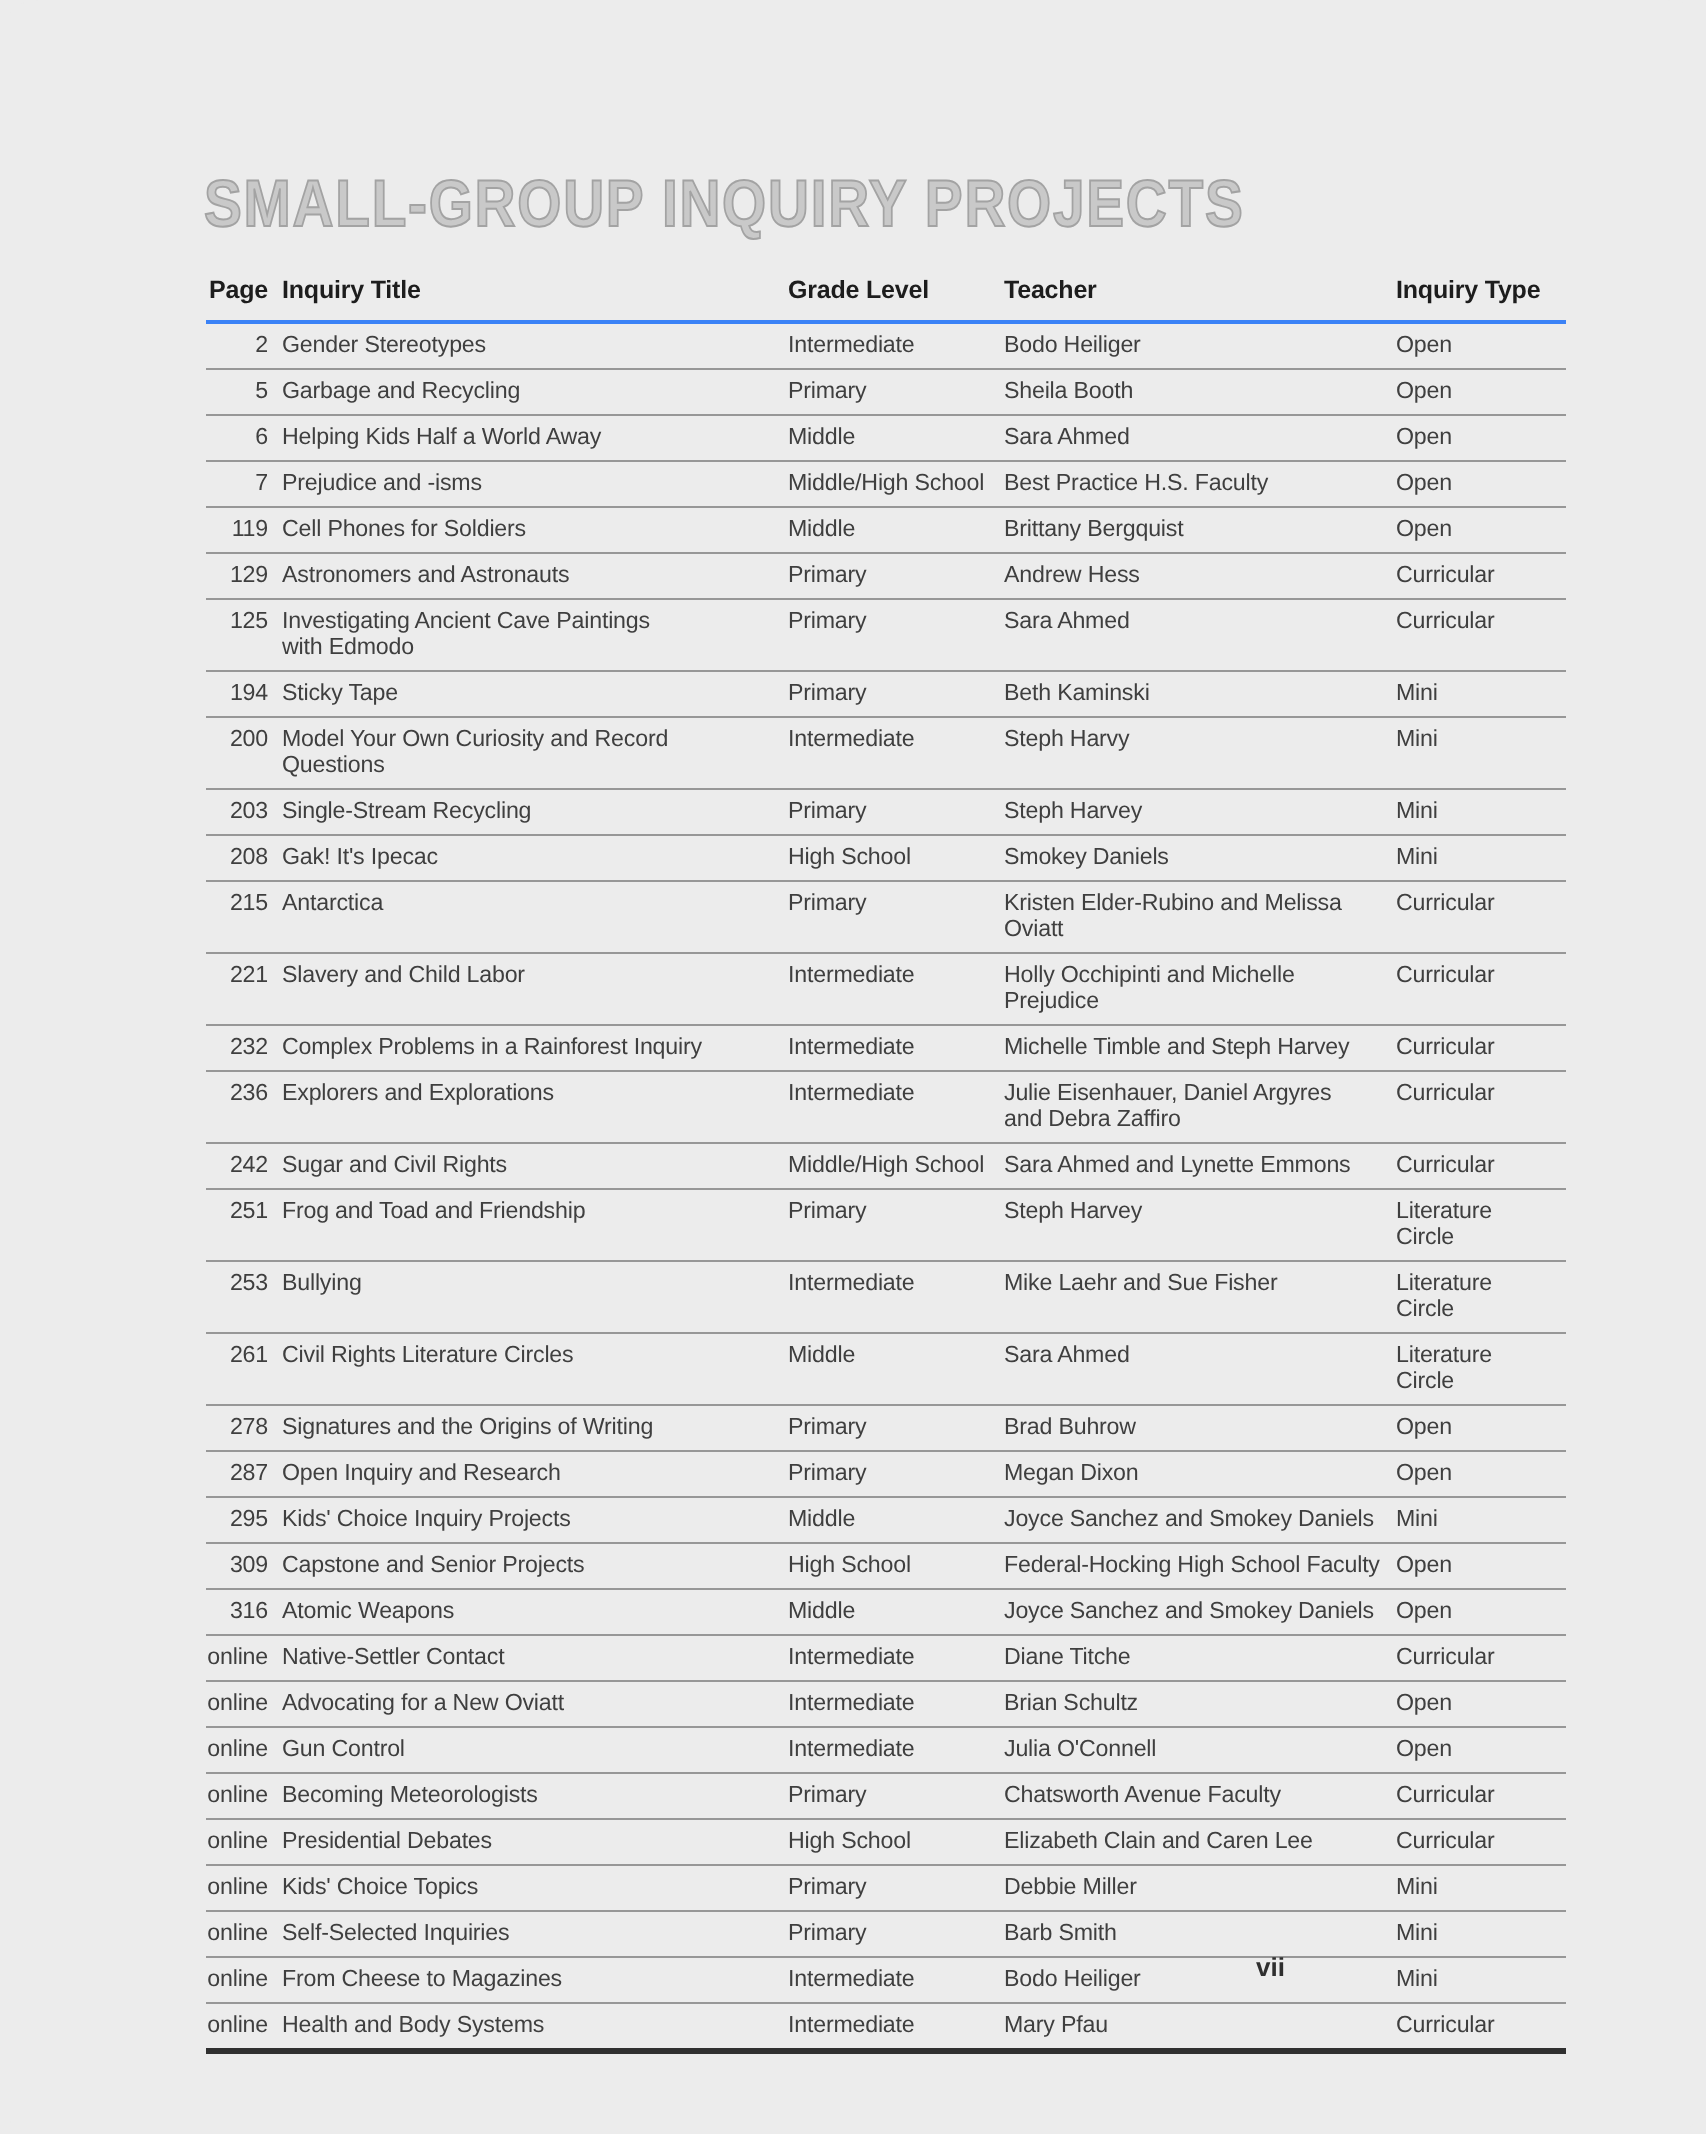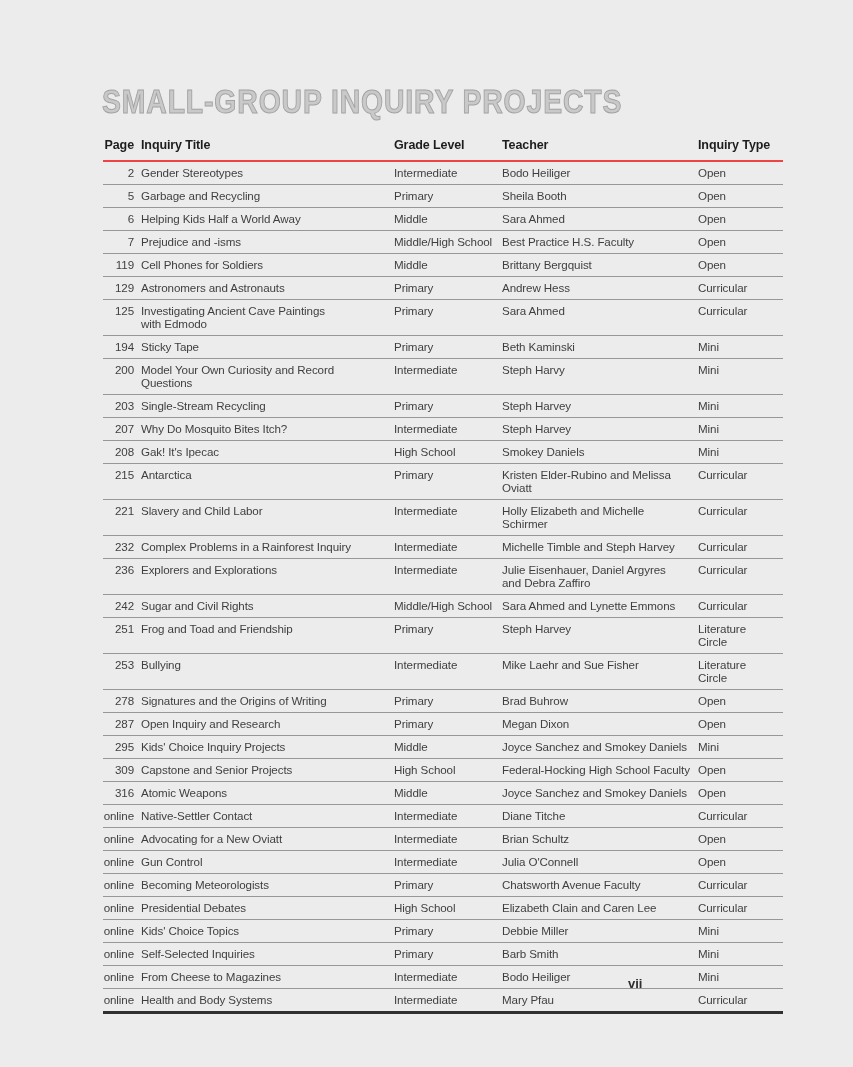--- a/index.html
+++ b/index.html
@@ -36,21 +36,21 @@
     width: 680px;
     border-collapse: collapse;
     table-layout: fixed;
   }
   .inquiry-table th {
     text-align: left;
     font-size: 12.5px;
     font-weight: bold;
     color: #1d1d1d;
     padding: 7px 0 8px 0;
-    border-bottom: 2px solid #ef4444;
+    border-bottom: 2px solid #3b82f6;
     letter-spacing: -0.1px;
     margin-left: 28px;
   }
   .inquiry-table th.col-page { text-align: right; padding-right: 7px; }
   .inquiry-table td {
     font-size: 11.6px;
     line-height: 13px;
     color: #3f3f3f;
     padding: 4px 8px 5px 0;
     border-bottom: 1px solid #979797;
@@ -160,45 +160,38 @@
           <td>Mini</td>
         </tr>
         <tr>
           <td class="page-cell">203</td>
           <td>Single-Stream Recycling</td>
           <td>Primary</td>
           <td>Steph Harvey</td>
           <td>Mini</td>
         </tr>
         <tr>
-          <td class="page-cell">207</td>
-          <td>Why Do Mosquito Bites Itch?</td>
-          <td>Intermediate</td>
-          <td>Steph Harvey</td>
-          <td>Mini</td>
-        </tr>
-        <tr>
           <td class="page-cell">208</td>
           <td>Gak! It's Ipecac</td>
           <td>High School</td>
           <td>Smokey Daniels</td>
           <td>Mini</td>
         </tr>
         <tr>
           <td class="page-cell">215</td>
           <td>Antarctica</td>
           <td>Primary</td>
           <td>Kristen Elder-Rubino and Melissa Oviatt</td>
           <td>Curricular</td>
         </tr>
         <tr>
           <td class="page-cell">221</td>
           <td>Slavery and Child Labor</td>
           <td>Intermediate</td>
-          <td>Holly Elizabeth and Michelle Schirmer</td>
+          <td>Holly Occhipinti and Michelle Prejudice</td>
           <td>Curricular</td>
         </tr>
         <tr>
           <td class="page-cell">232</td>
           <td>Complex Problems in a Rainforest Inquiry</td>
           <td>Intermediate</td>
           <td>Michelle Timble and Steph Harvey</td>
           <td>Curricular</td>
         </tr>
         <tr>
@@ -224,20 +217,27 @@
           <td>Literature Circle</td>
         </tr>
         <tr>
           <td class="page-cell">253</td>
           <td>Bullying</td>
           <td>Intermediate</td>
           <td>Mike Laehr and Sue Fisher</td>
           <td>Literature Circle</td>
         </tr>
         <tr>
+          <td class="page-cell">261</td>
+          <td>Civil Rights Literature Circles</td>
+          <td>Middle</td>
+          <td>Sara Ahmed</td>
+          <td>Literature Circle</td>
+        </tr>
+        <tr>
           <td class="page-cell">278</td>
           <td>Signatures and the Origins of Writing</td>
           <td>Primary</td>
           <td>Brad Buhrow</td>
           <td>Open</td>
         </tr>
         <tr>
           <td class="page-cell">287</td>
           <td>Open Inquiry and Research</td>
           <td>Primary</td>

